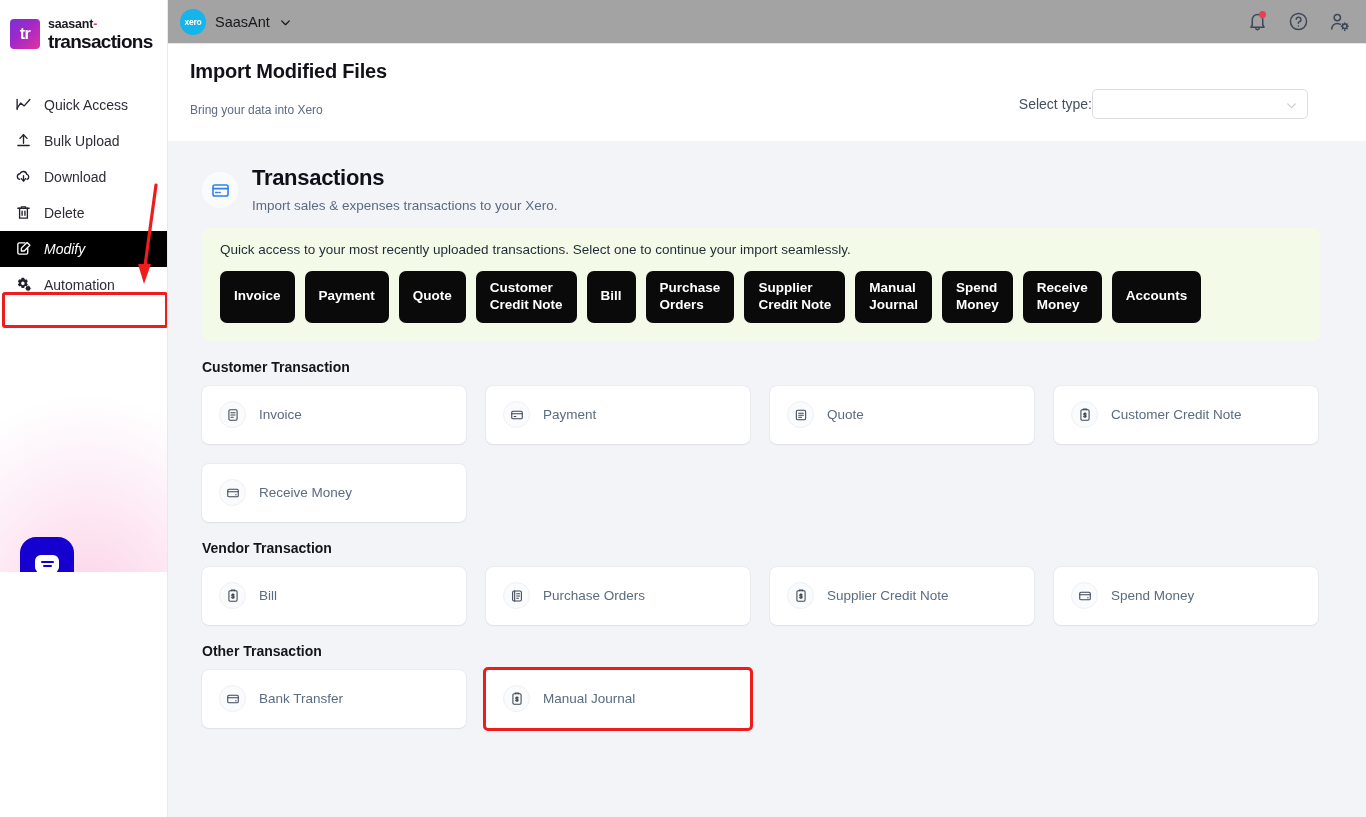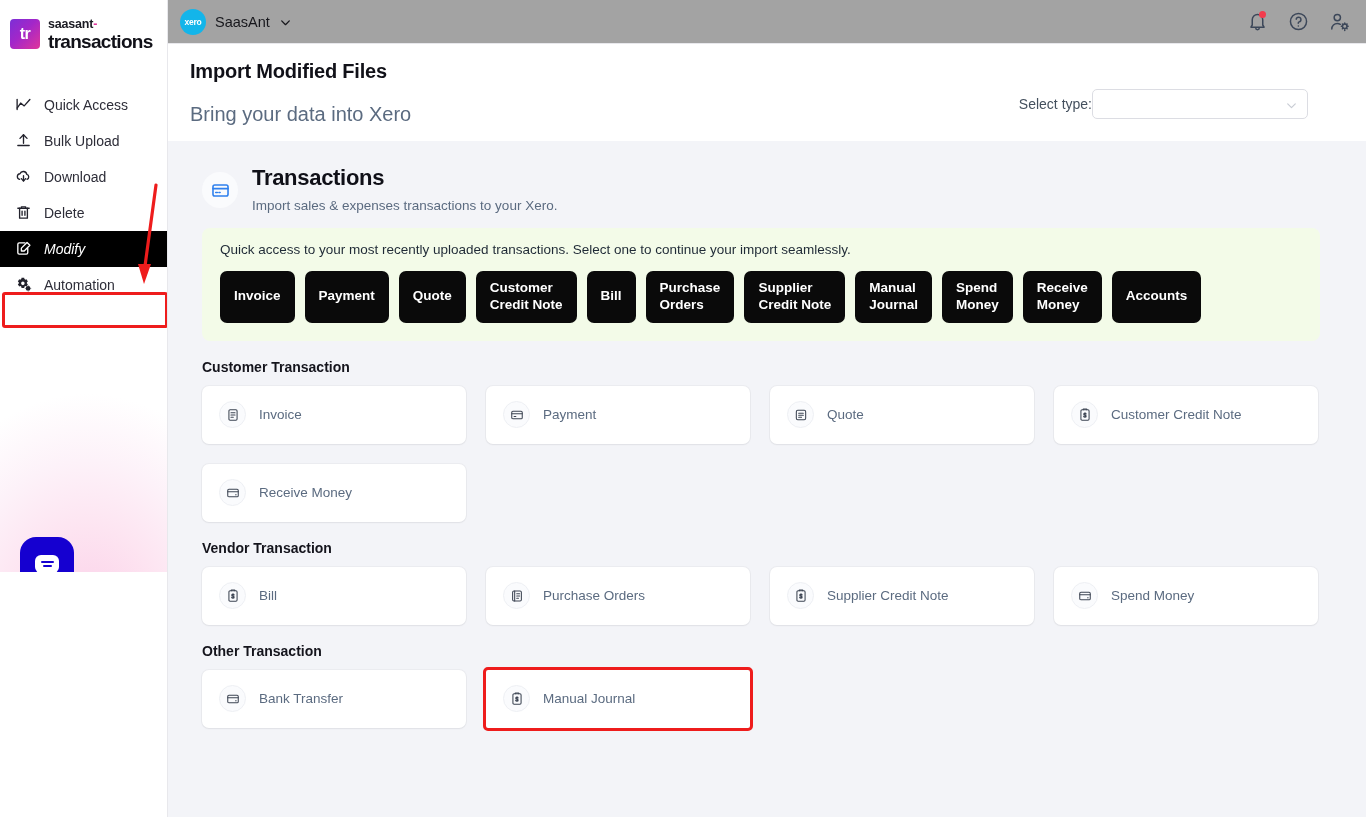--- a/index.html
+++ b/index.html
@@ -93,21 +93,21 @@
   }
   .org-name { font-size: 14.5px; color: #17171c; }
   .chev { width: 13px; height: 13px; }
   .top-icons { display: flex; align-items: center; gap: 19px; }
   .top-icons .ti { position: relative; width: 22px; height: 22px; cursor: pointer; display: flex; align-items: center; justify-content: center; }
   .top-icons .ti svg { width: 21px; height: 21px; }
   .bell-dot { position: absolute; right: 2px; top: 0px; width: 7px; height: 7px; border-radius: 50%; background: #f23b4d; }
 
   .page-head { padding: 16px 24px 0 22px; background: #fff; height: 97px; position: relative; }
   .page-title { font-size: 20px; font-weight: bold; color: #111118; letter-spacing: -0.2px; }
-  .page-sub { font-size: 20px; color: #5b6b80; margin-top: 20px; }
+  .page-sub { font-size: 12px; color: #5b6b80; margin-top: 20px; }
   .select-type {
     position: absolute; right: 58px; top: 45px;
     display: flex; align-items: center; 
   }
   .select-type .lbl { font-size: 14px; color: #44505e; }
   .select-box {
     width: 216px; height: 30px; border: 1px solid #dcdde3; border-radius: 5px;
     background: #fff; display: flex; align-items: center; justify-content: flex-end;
     padding-right: 9px; cursor: pointer;
   }

